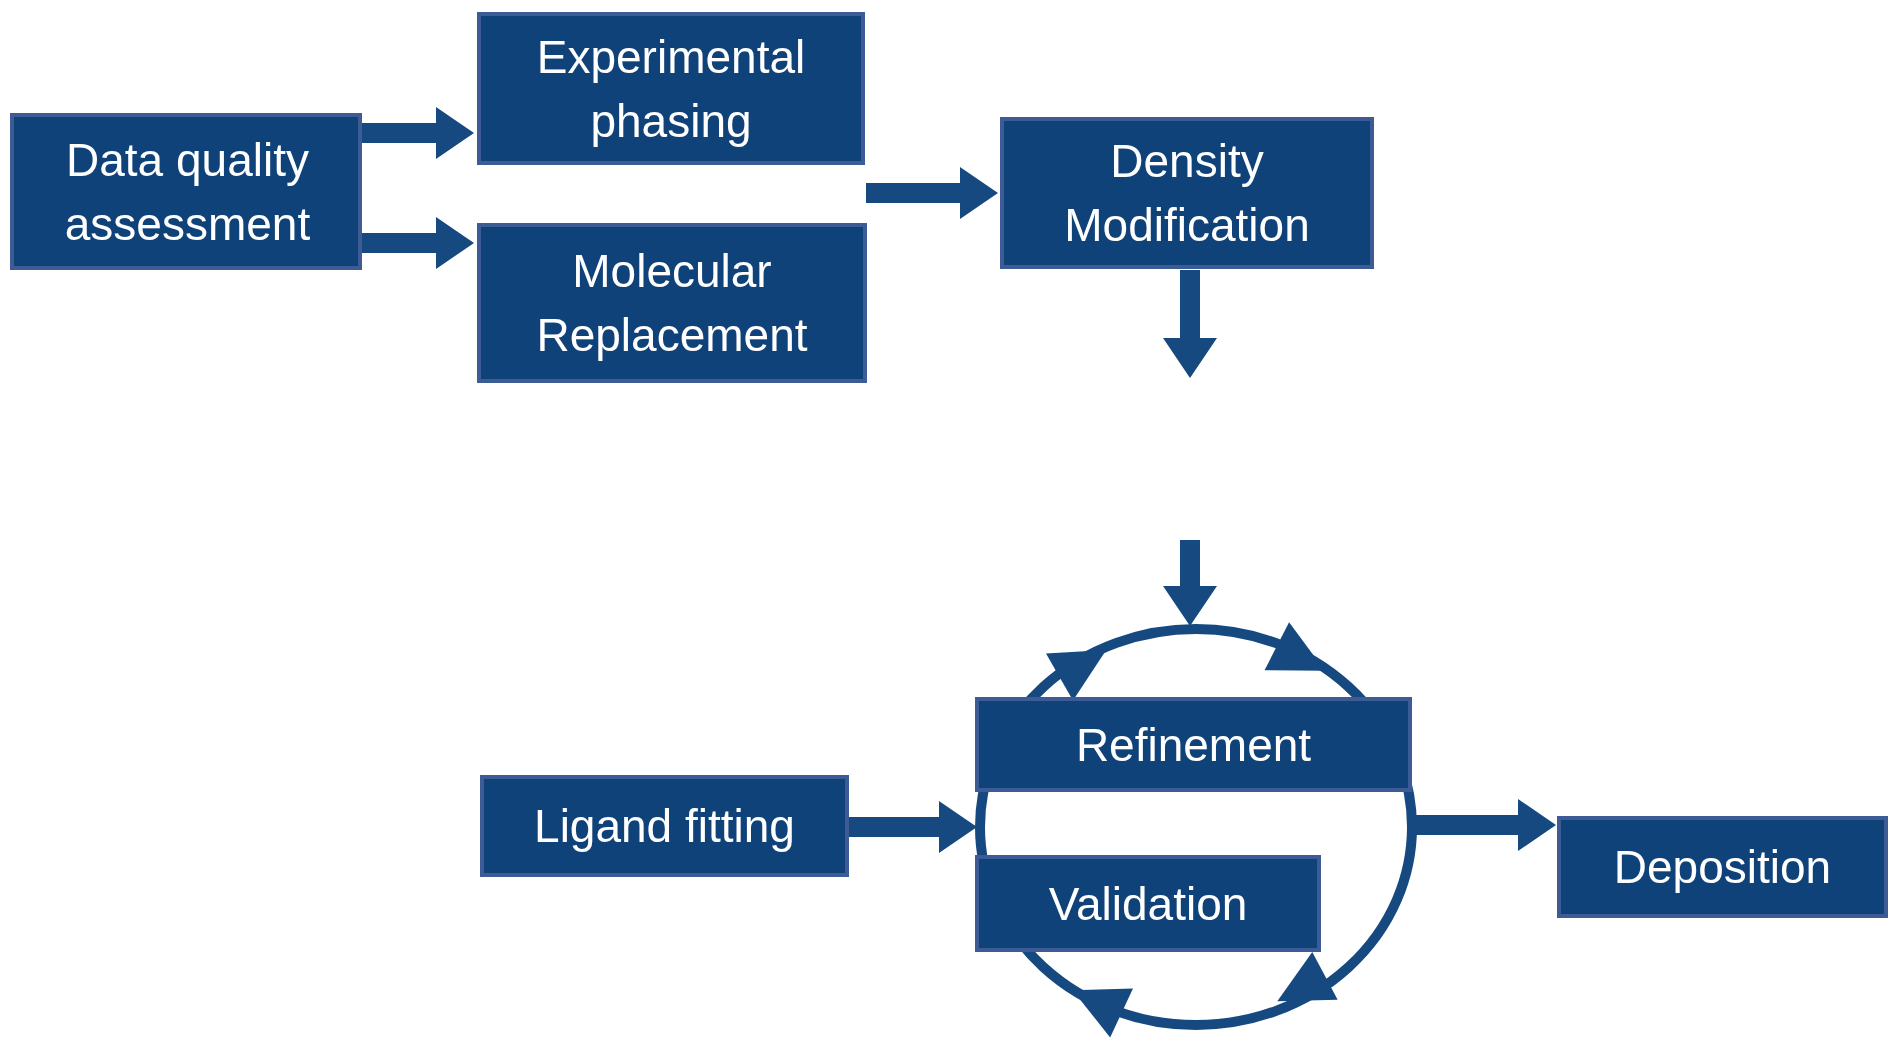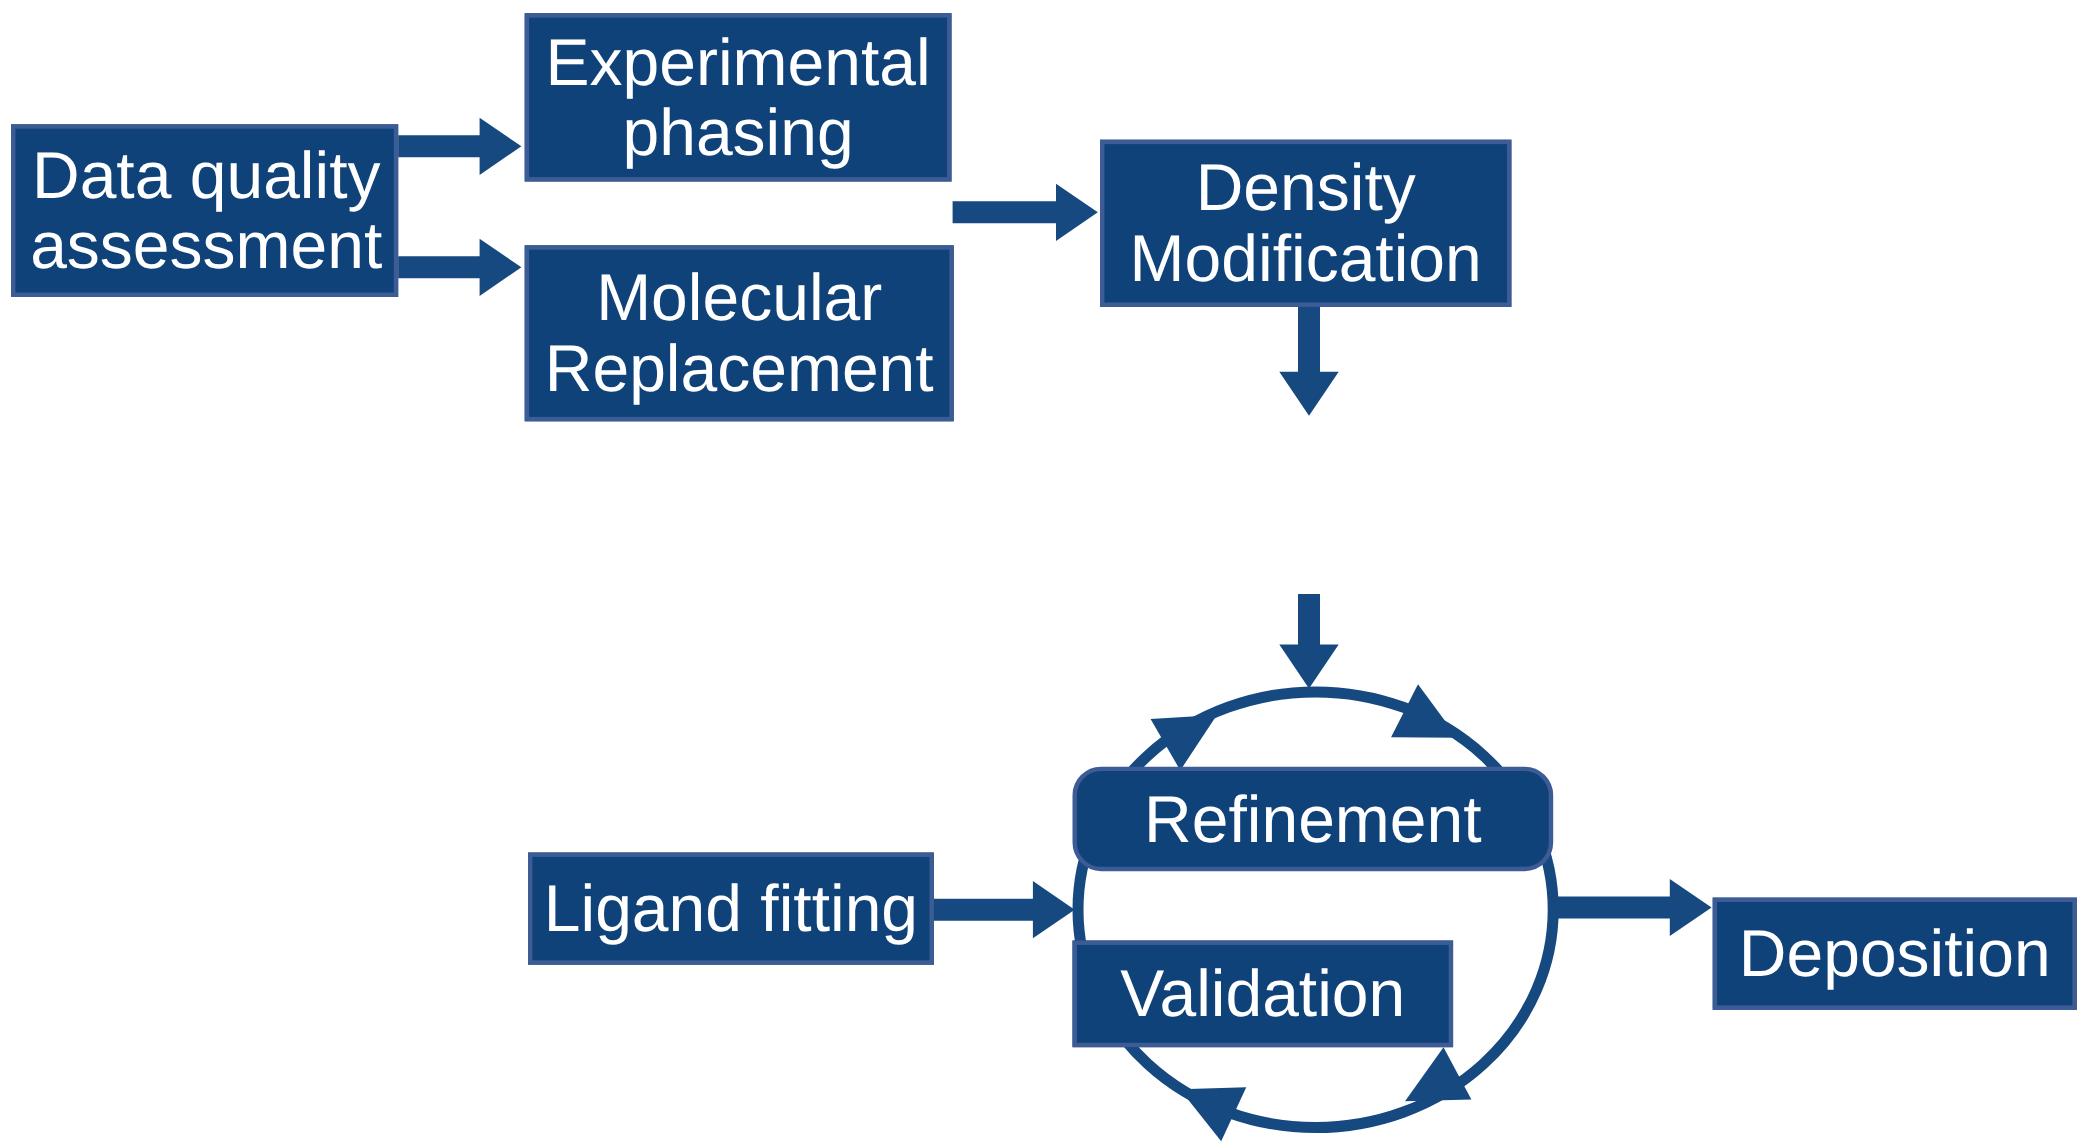--- a/index.html
+++ b/index.html
@@ -35,21 +35,21 @@
   .node {
     position: absolute;
     box-sizing: border-box;
     background: var(--node-fill, #10427A);
     border: 4px solid var(--node-border, #3D5C95);
     color: var(--text-color, #ffffff);
     display: flex;
     align-items: center;
     justify-content: center;
     text-align: center;
-    font-size: 60px;
+    font-size: 46px;
     line-height: 64px;
     padding: 2px 8px;
   }
 </style>
 </head>
 <body>
 
 <div class="stage">
 
   <svg class="arrow-layer" viewBox="0 0 1903 1043">
@@ -70,24 +70,24 @@
     <path class="block-arrow" d="M843,817 H939 V801 L977,827 L939,853 V837 H843 Z"></path>
     <path class="block-arrow" d="M1414,815 H1518 V799 L1556,825 L1518,851 V835 H1414 Z"></path>
   </svg>
 
   <div class="node" style="left:10px; top:113px; width:352px; height:157px;padding-left:11px;">Data quality assessment</div>
 
   <div class="node" style="left:477px; top:12px; width:388px; height:153px;">Experimental phasing</div>
 
   <div class="node" style="left:477px; top:223px; width:390px; height:160px;">Molecular Replacement</div>
 
-  <div class="node" style="left:1000px; top:117px; width:374px; height:152px;margin-top:10px;">Density Modification</div>
+  <div class="node" style="left:1000px; top:117px; width:374px; height:152px;">Density Modification</div>
 
 
-  <div class="node" style="left:975px; top:697px; width:437px; height:95px;border-radius:26px;">Refinement</div>
+  <div class="node" style="left:975px; top:697px; width:437px; height:95px;">Refinement</div>
 
   <div class="node" style="left:975px; top:855px; width:346px; height:97px;">Validation</div>
 
   <div class="node" style="left:480px; top:775px; width:369px; height:102px;">Ligand fitting</div>
 
   <div class="node" style="left:1557px; top:776px; width:331px; height:102px;margin-top:40px;">Deposition</div>
 
 </div>
 
 </body></html>

